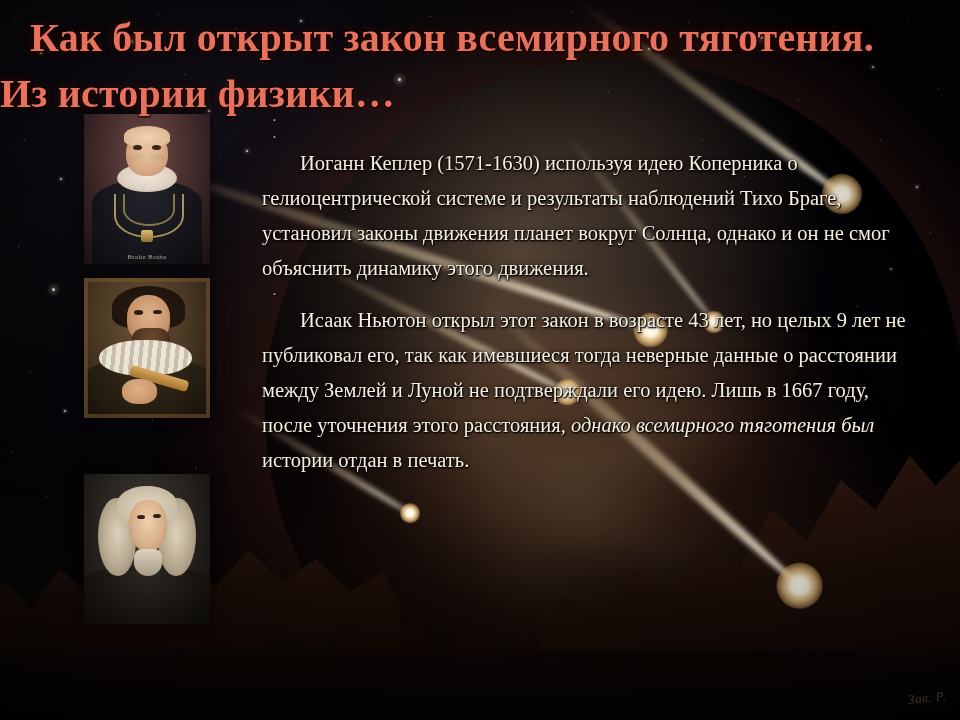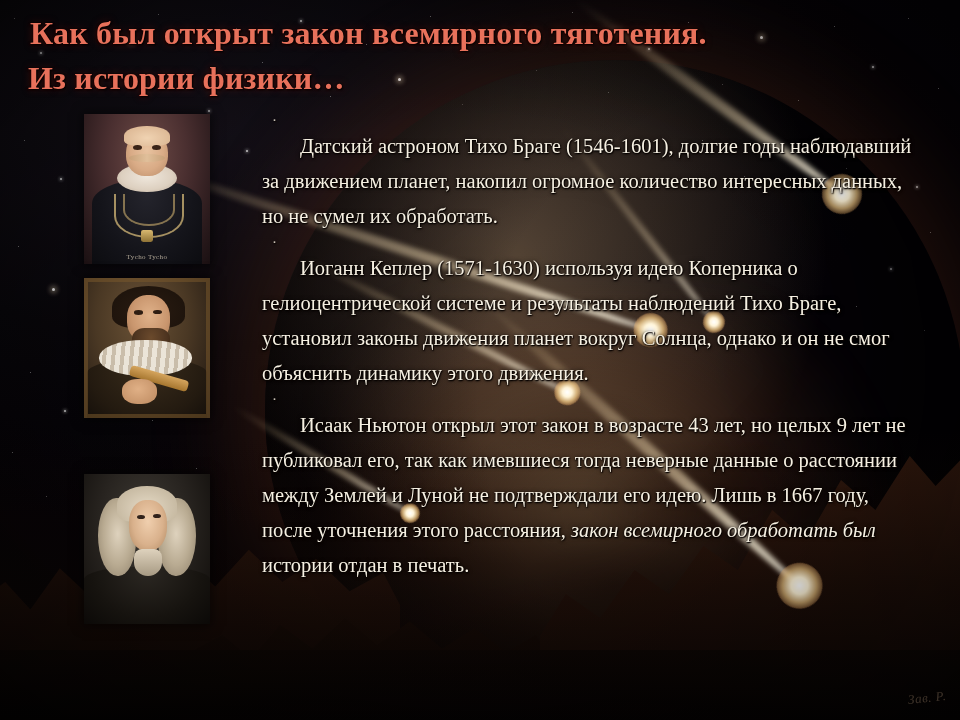--- a/index.html
+++ b/index.html
@@ -134,29 +134,29 @@
 
   #comet6{left:560px;top:120px;width:250px;height:10px;transform:rotate(52deg);}
   #comet6 .tail{width:250px;height:7px;opacity:.7;}
   #comet6 .head{left:250px;width:22px;height:22px;}
 
   
   #title-block{position:absolute;left:0;top:12px;width:960px;z-index:40;}
   .title-line{
     color:#e8715b;
     font-weight:700;
-    font-size:32px;
+    font-size:40px;
     line-height:1.32;
     letter-spacing:.2px;
     text-shadow:0 0 2px rgba(0,0,0,.95), 1px 1px 2px rgba(0,0,0,.9),
                 -1px 1px 2px rgba(40,0,0,.8), 0 0 9px rgba(160,30,10,.35);
     white-space:nowrap;
   }
   #title-line-1{padding-left:30px;}
-  #title-line-2{margin-top:3px;margin-left:28px;}
+  #title-line-2{margin-top:3px;}
 
   
   #body-text{
     position:absolute;left:262px;top:112px;width:660px;z-index:40;
     color:#f6f0e2;
     font-size:20.5px;
     line-height:35px;
     text-shadow:0 1px 2px rgba(0,0,0,.95), 0 0 4px rgba(0,0,0,.8),
                 1px 1px 1px rgba(20,8,4,.95);
   }
@@ -376,51 +376,48 @@
   <div class="vignette"></div>
 
   <div id="title-block">
     <div class="title-line" id="title-line-1">Как был открыт закон всемирного тяготения.</div>
     <div class="title-line" id="title-line-2">Из истории физики…</div>
   </div>
 
   <div id="body-text">
 
     <span class="bullet">·</span>
-    <p class="para">
-      <span>Датский астроном Тихо Браге (1546-1601), долгие годы наблюдавший за движением планет, накопил огромное количество интересных данных, но не сумел их обработать.</span>
-    </p>
 
     <span class="bullet">·</span>
     <p class="para">
       <span>Иоганн Кеплер (1571-1630) используя идею Коперника о гелиоцентрической системе и результаты наблюдений Тихо Браге, установил законы движения планет вокруг Солнца, однако и он не смог объяснить динамику этого движения.</span>
     </p>
 
     <span class="bullet">·</span>
     <p class="para">
-      <span>Исаак Ньютон открыл этот закон в возрасте 43 лет, но целых 9 лет не публиковал его, так как имевшиеся тогда неверные данные о расстоянии между Землей и Луной не подтверждали его идею. Лишь в 1667 году, после уточнения этого расстояния, </span><span class="it">закон всемирного обработать был</span><span> истории отдан в печать.</span>
+      <span>Исаак Ньютон открыл этот закон в возрасте 43 лет, но целых 9 лет не публиковал его, так как имевшиеся тогда неверные данные о расстоянии между Землей и Луной не подтверждали его идею. Лишь в 1667 году, после уточнения этого расстояния, </span><span class="it">однако всемирного тяготения был</span><span> истории отдан в печать.</span>
     </p>
   </div>
 
   <div class="portrait" id="portrait-brahe">
     <div class="pt-canvas">
       <div class="brahe-bg"></div>
       <div class="brahe-cap"></div>
       <div class="brahe-body"></div>
       <div class="brahe-ruff"></div>
       <div class="brahe-face"></div>
       <div class="brahe-fore"></div>
       <div class="brahe-eye l"></div>
       <div class="brahe-eye r"></div>
       <div class="brahe-tash"></div>
       <div class="brahe-chain"></div>
       <div class="brahe-chain2"></div>
       <div class="brahe-medal"></div>
     </div>
-    <div class="brahe-sig">Tycho Tycho</div>
+    <div class="brahe-sig">Brahe Brahe</div>
   </div>
 
   <div class="portrait" id="portrait-kepler">
     <div class="pt-canvas">
       <div class="kep-bg"></div>
       <div class="kep-body"></div>
       <div class="kep-hair"></div>
       <div class="kep-face"></div>
       <div class="kep-eye l"></div>
       <div class="kep-eye r"></div>

